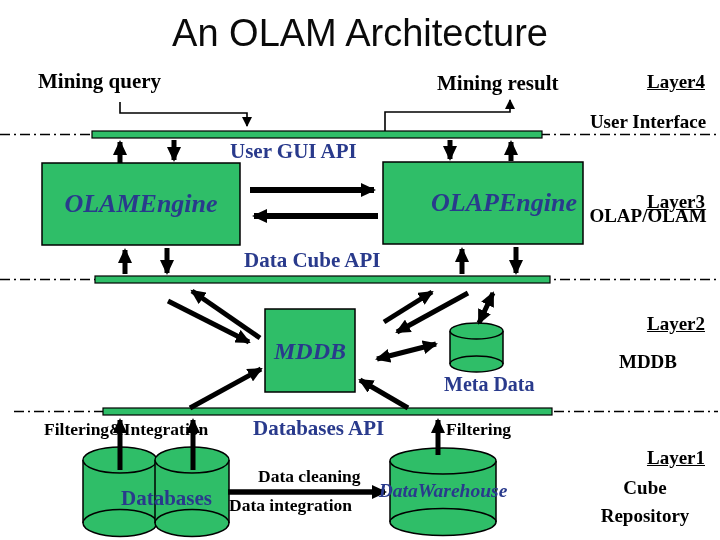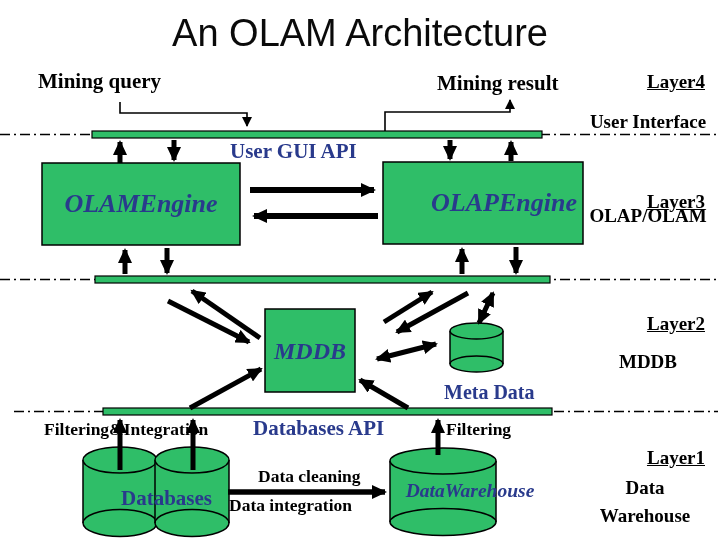--- a/index.html
+++ b/index.html
@@ -133,51 +133,52 @@
       <line x1="228" y1="492" x2="385" y2="492" stroke-width="5.5" marker-end="url(#ah)"></line>
     </g>
   </svg>
 
   <div class="title">An OLAM Architecture</div>
 
   <div class="lbl" style="left:38px;top:69px;font-size:21px;">Mining query</div>
   <div class="lbl" style="left:437px;top:71px;font-size:21px;">Mining result</div>
 
   <div class="lbl navy" style="left:230px;top:139px;font-size:21px;">User GUI API</div>
+  <div class="lbl navy" style="left:244px;top:248px;font-size:21px;">Data Cube API</div>
   <div class="lbl navy" style="left:253px;top:416px;font-size:21px;">Databases API</div>
 
   <div class="boxlabel" style="left:42px;top:163px;width:198px;height:82px;font-size:26px;">
     <span>OLAM</span>
     <span>Engine</span>
   </div>
   <div class="boxlabel" style="left:383px;top:162px;width:200px;height:82px;font-size:26px;padding-left:21px;">
     <span>OLAP</span>
     <span>Engine</span>
   </div>
   <div class="boxlabel" style="left:265px;top:309px;width:90px;height:83px;font-size:24px;">MDDB</div>
 
-  <div class="lbl navy" style="left:444px;top:373px;font-size:20px;margin-top:8px;">Meta Data</div>
+  <div class="lbl navy" style="left:444px;top:373px;font-size:20px;">Meta Data</div>
 
   <div class="lbl" style="left:44px;top:419px;font-size:17.5px;">Filtering&amp;Integration</div>
   <div class="lbl" style="left:446px;top:419px;font-size:17.5px;">Filtering</div>
   <div class="lbl" style="left:258px;top:466px;font-size:17.5px;">Data cleaning</div>
   <div class="lbl" style="left:229px;top:495px;font-size:17.5px;">Data integration</div>
 
   <div class="lbl navy" style="left:102px;top:486px;width:110px;text-align:right;font-size:21px;">Databases</div>
 
-  <div class="boxlabel" style="left:391px;top:466px;width:104px;height:50px;font-size:19.5px;line-height:1.35;padding-left:27px;">
+  <div class="boxlabel" style="left:391px;top:466px;width:104px;height:50px;font-size:19.5px;line-height:1.35;">
     <span>Data</span>
     <span>Warehouse</span>
   </div>
 
   <div class="legend-layer" style="left:585px;top:71px;width:120px;">Layer4</div>
   <div class="legend-name" style="left:578px;top:108px;width:140px;text-align:center;">User Interface</div>
 
   <div class="legend-layer" style="left:585px;top:167px;width:120px;margin-top:24px;">Layer3</div>
   <div class="legend-name" style="left:578px;top:202px;width:140px;">OLAP/OLAM</div>
 
   <div class="legend-layer" style="left:585px;top:313px;width:120px;">Layer2</div>
   <div class="legend-name" style="left:578px;top:348px;width:140px;">MDDB</div>
 
   <div class="legend-layer" style="left:585px;top:447px;width:120px;">Layer1</div>
-  <div class="legend-name wrapbox" style="left:585px;top:474px;width:120px;">Data Warehouse</div>
+  <div class="legend-name wrapbox" style="left:585px;top:474px;width:120px;">Cube Repository</div>
 
 </div>
 
 </body></html>

